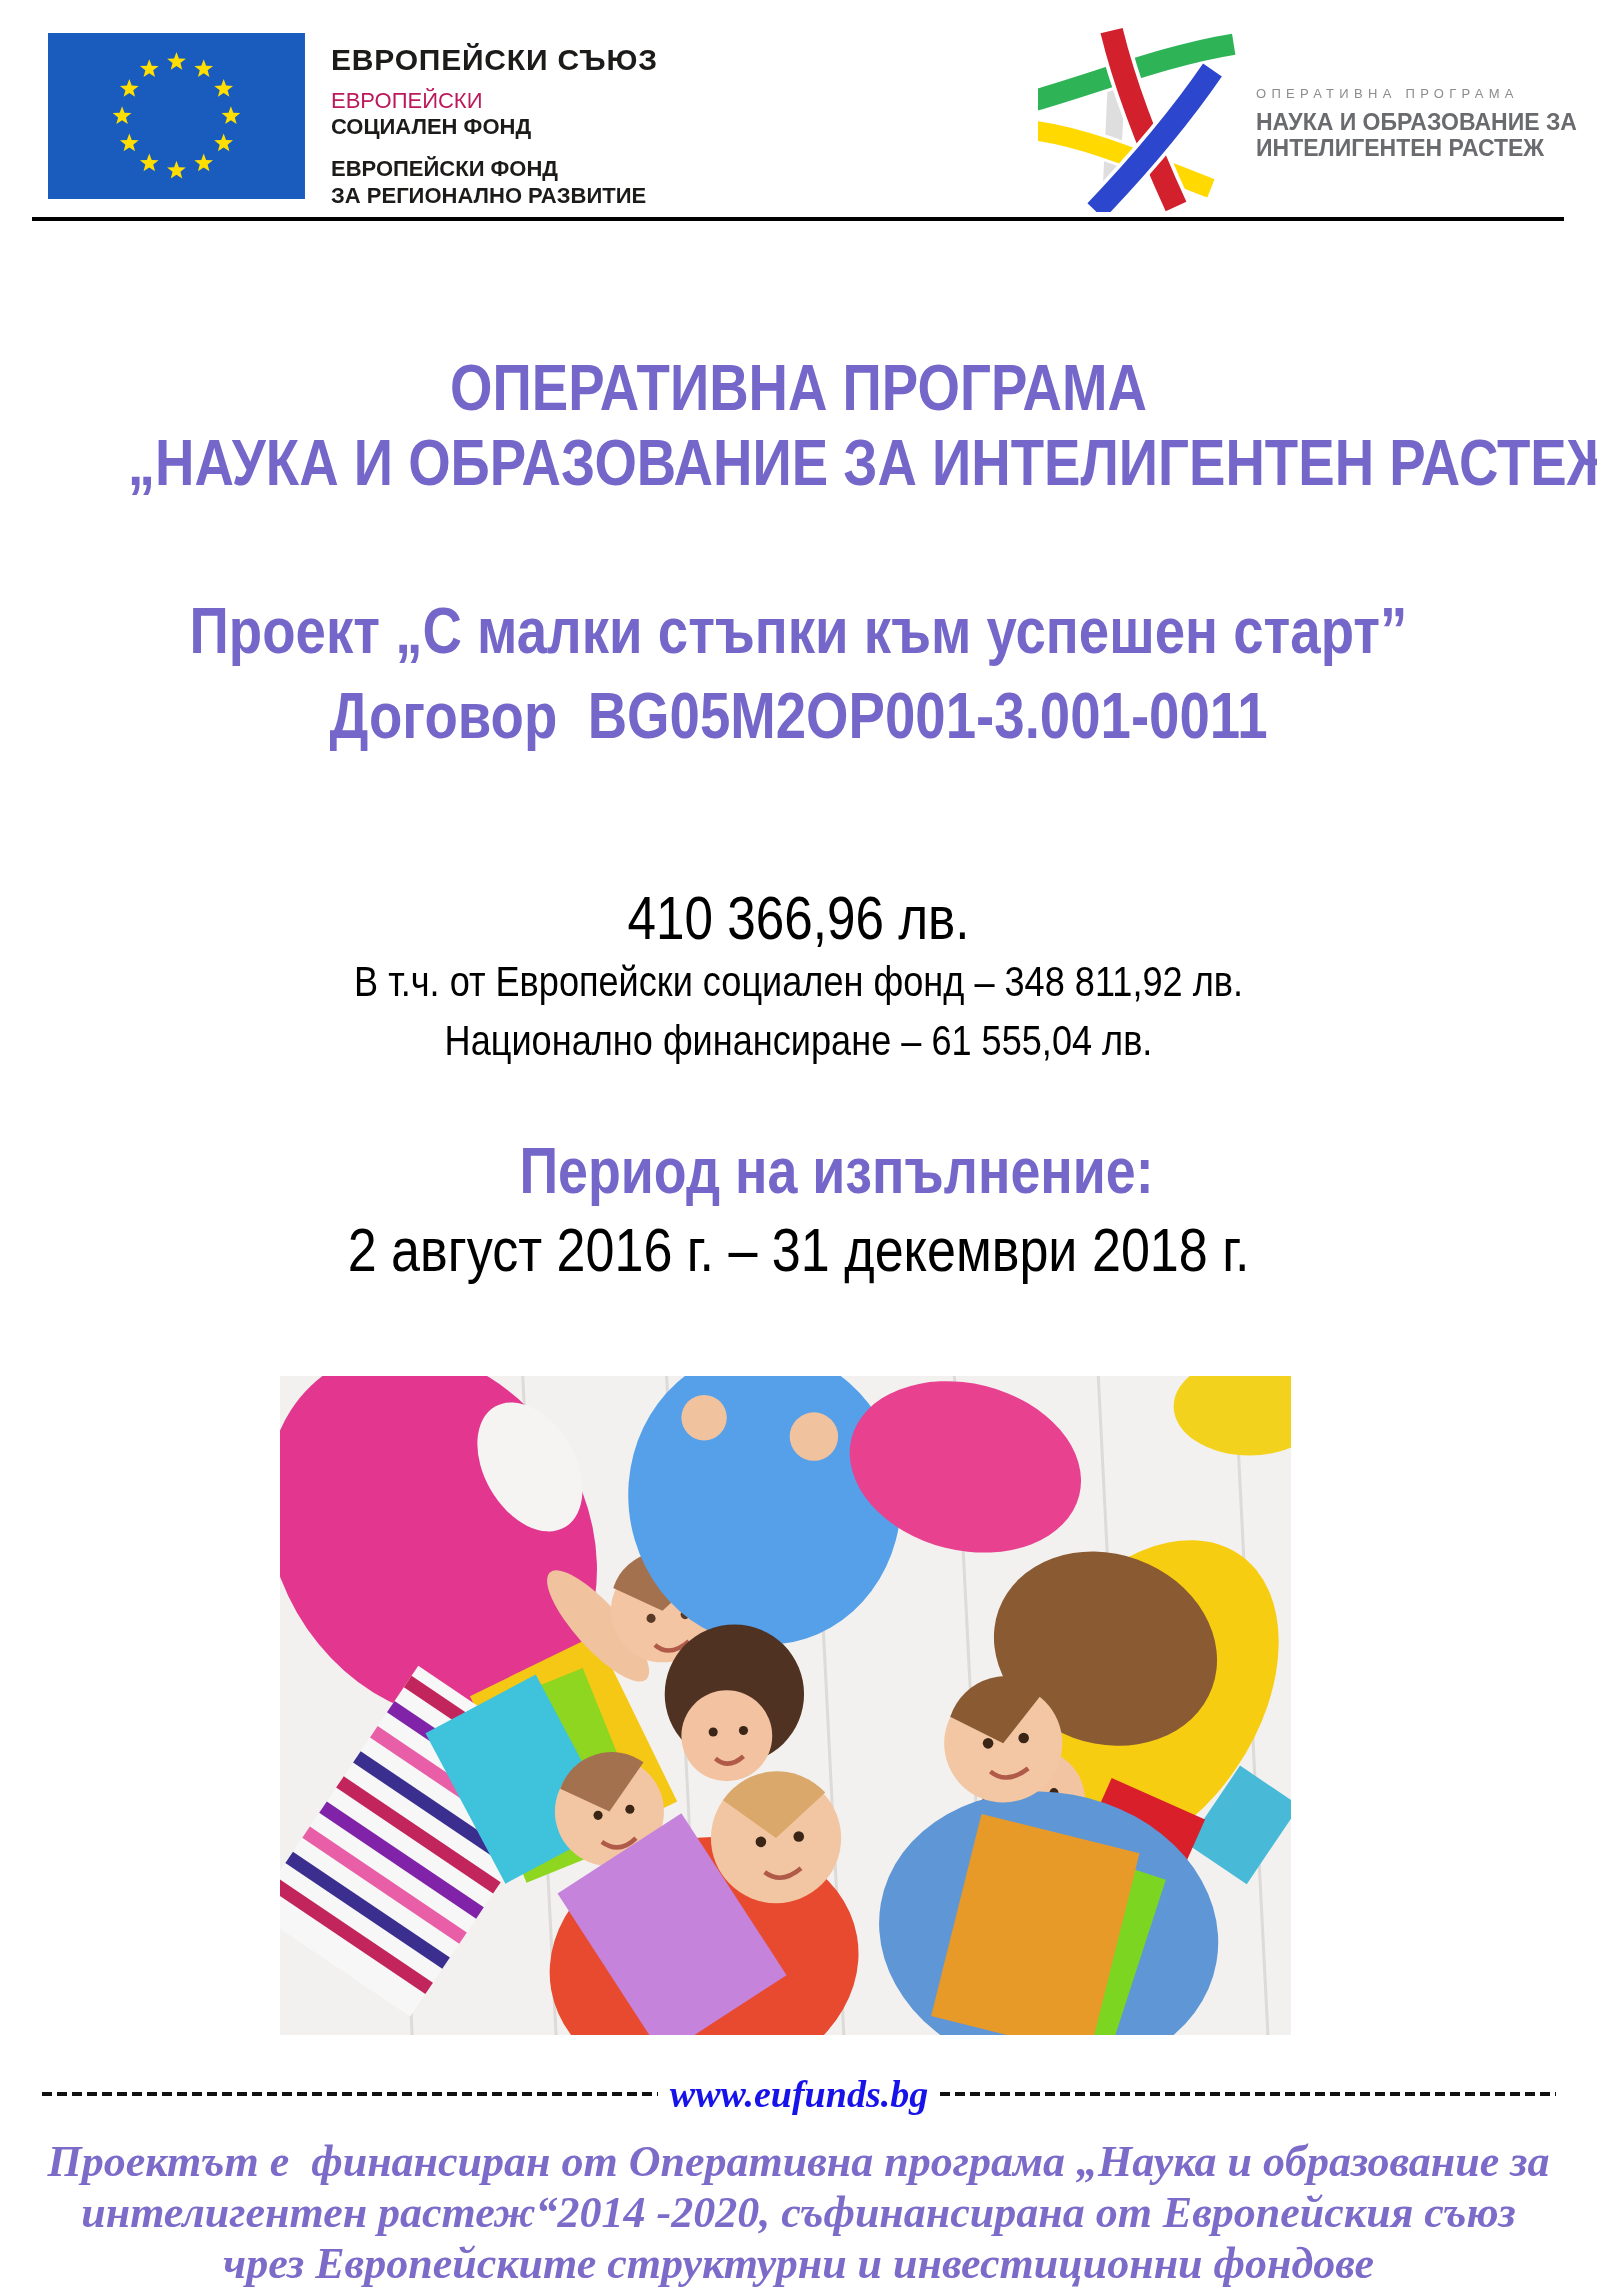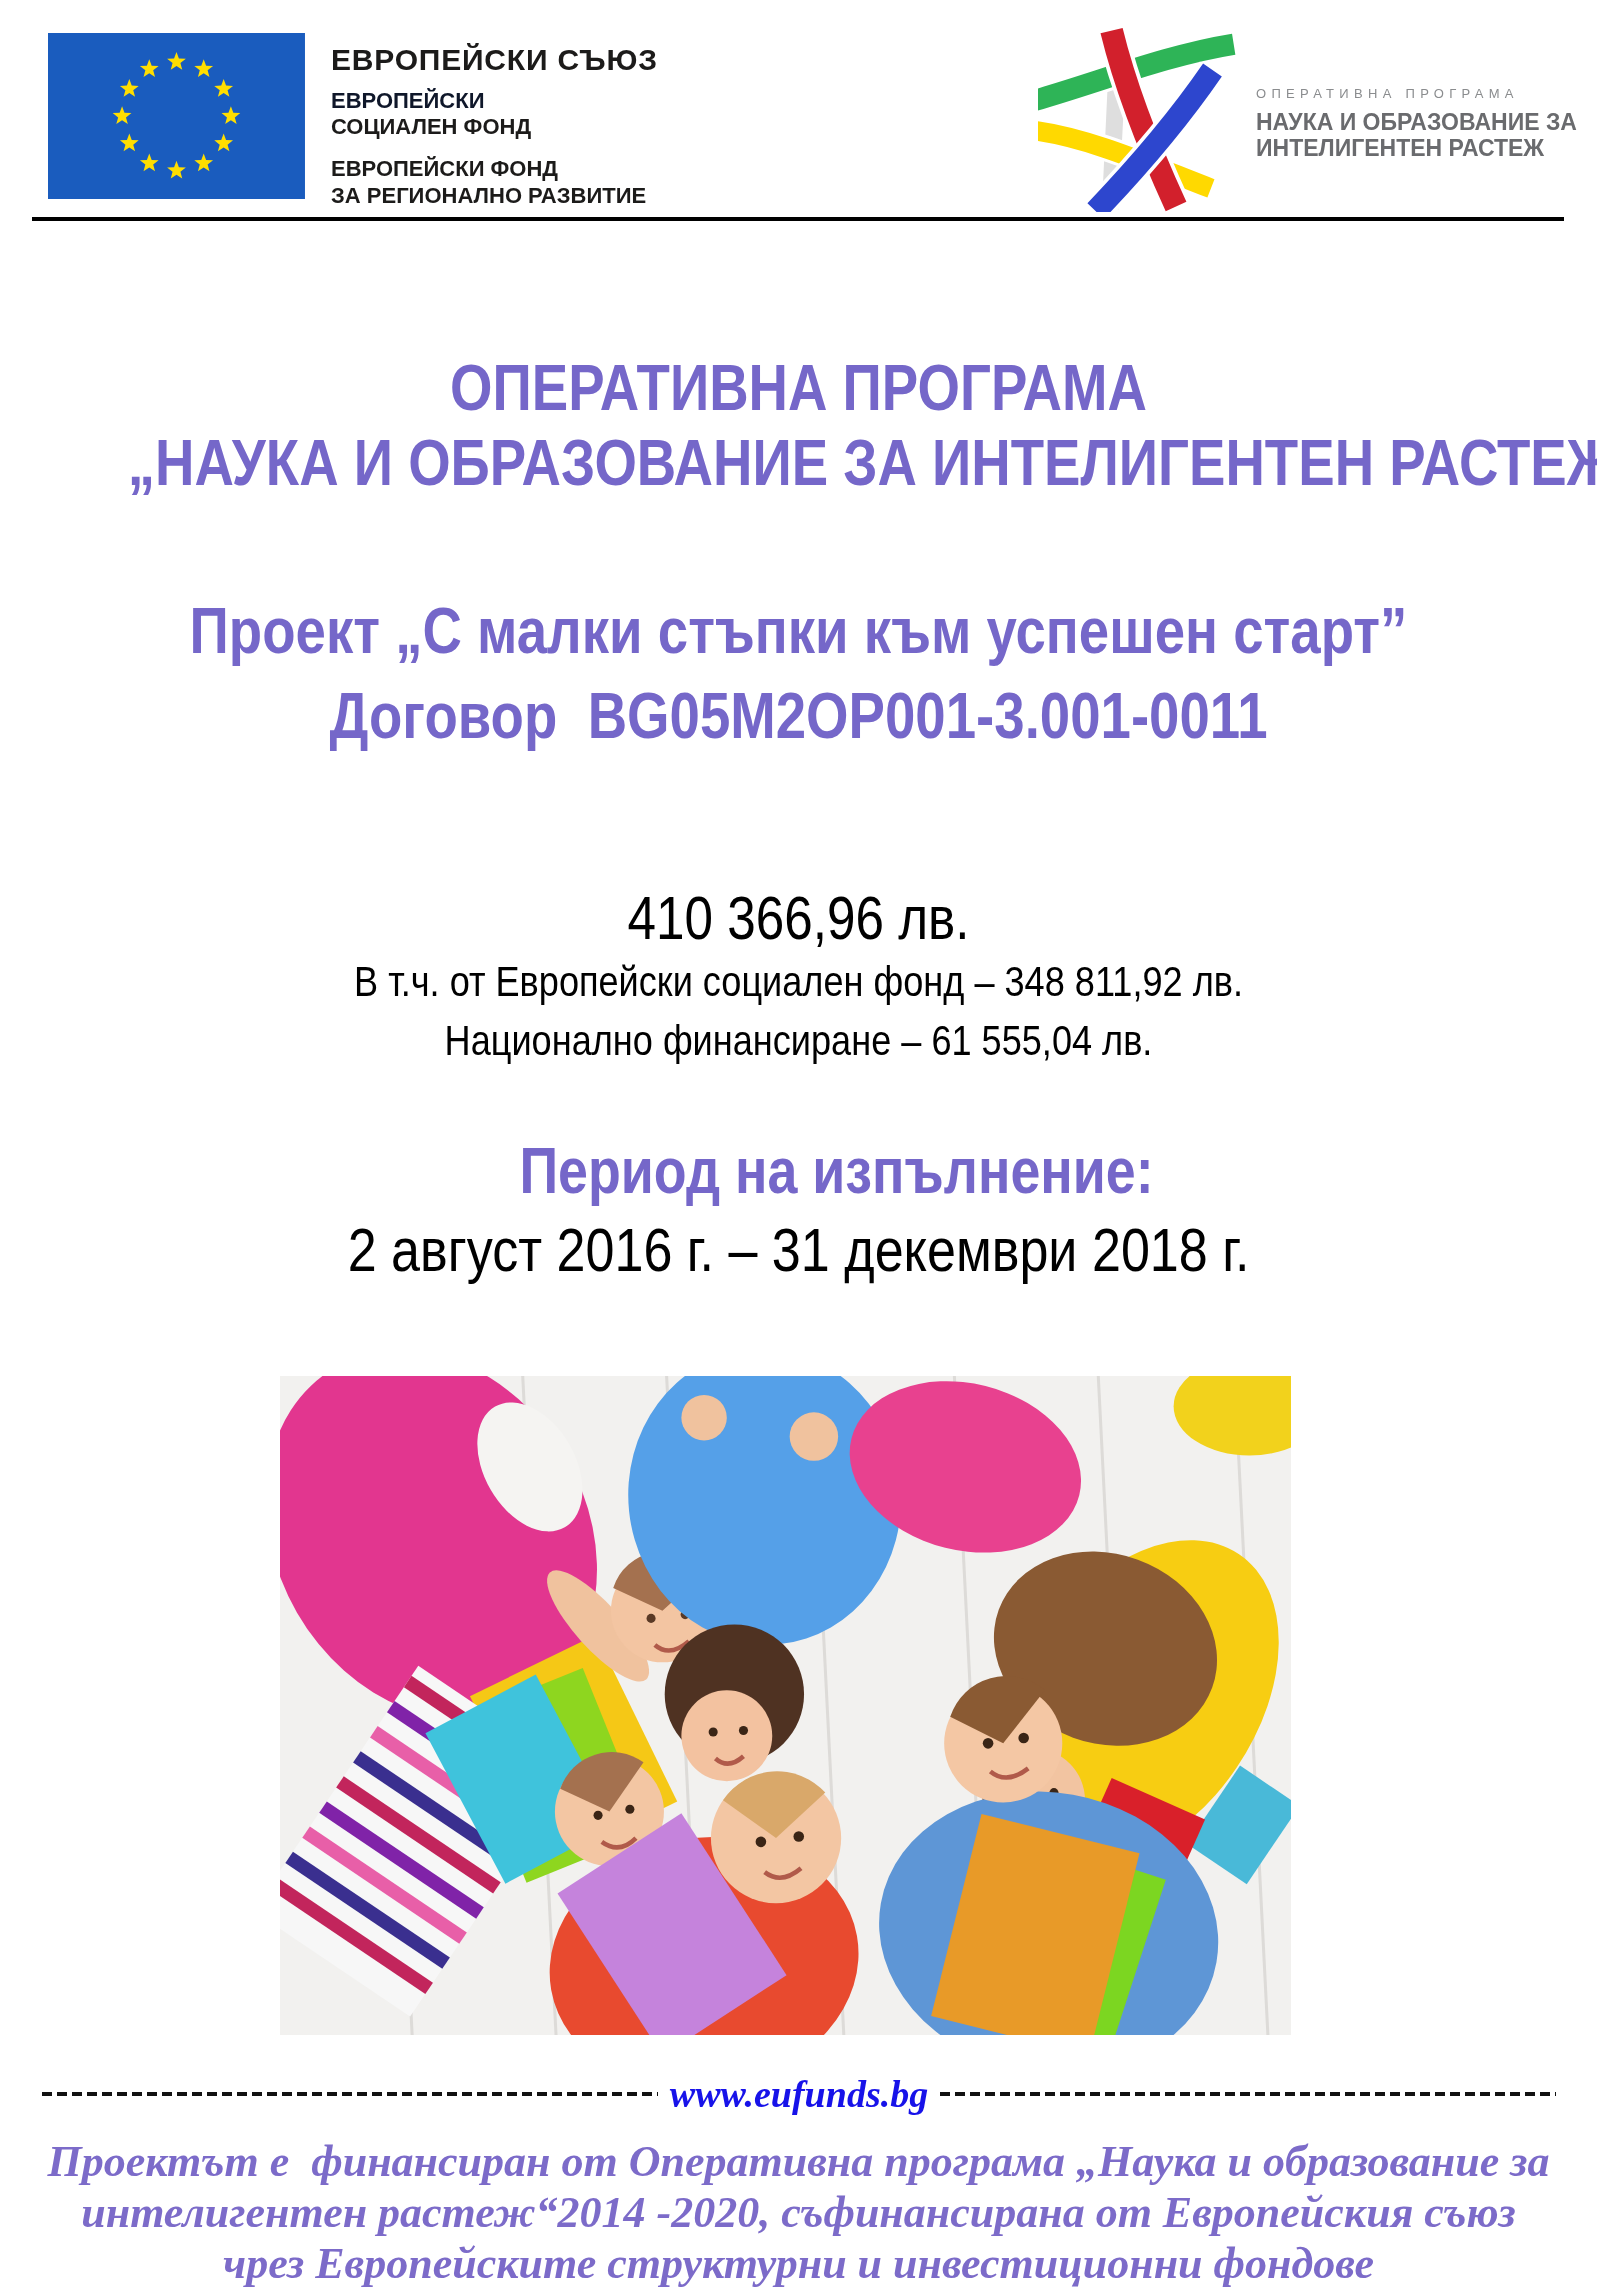--- a/index.html
+++ b/index.html
@@ -7,21 +7,21 @@
     position:relative;
     width:1597px; height:2295px;
     background:#ffffff;
     font-family:"Liberation Sans", sans-serif;
     overflow:hidden;
   }
 
   
   .eu-flag { position:absolute; left:48px; top:33px; width:257px; height:167px; }
   .eu-union   { position:absolute; left:331px; top:43px;  font-size:30px; font-weight:bold; letter-spacing:0.8px; color:#1c1b1a; }
-  .eu-esf1    { position:absolute; left:331px; top:88px; font-size:22px; font-weight:bold; color:#0f172a; }
+  .eu-esf1    { position:absolute; left:331px; top:88px; font-size:22px; font-weight:normal; color:#be185d; }
   .eu-esf2    { position:absolute; left:331px; top:114px; font-size:22px; font-weight:bold; color:#1c1b1a; }
   .eu-erdf1   { position:absolute; left:331px; top:156px; font-size:22px; font-weight:bold; color:#1c1b1a; }
   .eu-erdf2   { position:absolute; left:331px; top:183px; font-size:22px; font-weight:bold; color:#1c1b1a; }
 
   .op-logo { position:absolute; left:1038px; top:19px; width:545px; height:189px; }
   .op-ribbons { position:absolute; left:0; top:3.8px; width:220px; height:186px; }
   .op-text { position:absolute; left:218px; top:67px; color:#6a6b6e; }
   .op-line1 { font-size:13px; letter-spacing:5.3px; color:#8a8c8e; margin-bottom:7.6px; white-space:nowrap; }
   .op-line2, .op-line3 { font-size:23px; line-height:26.5px; font-weight:bold; white-space:nowrap; }
 

